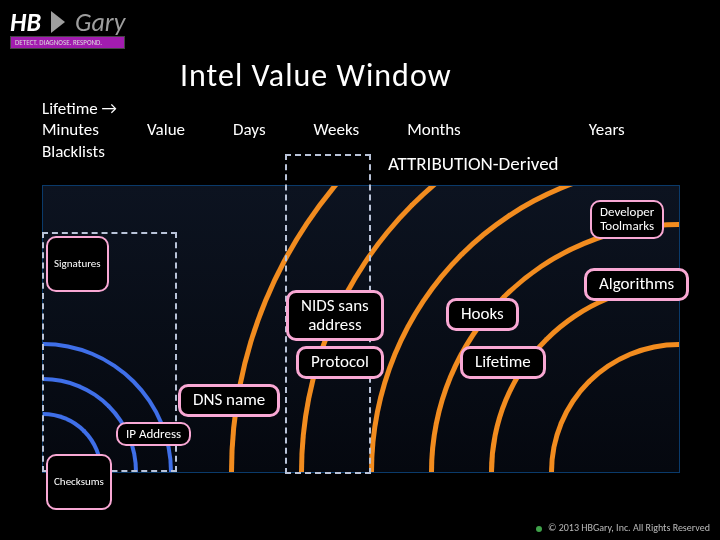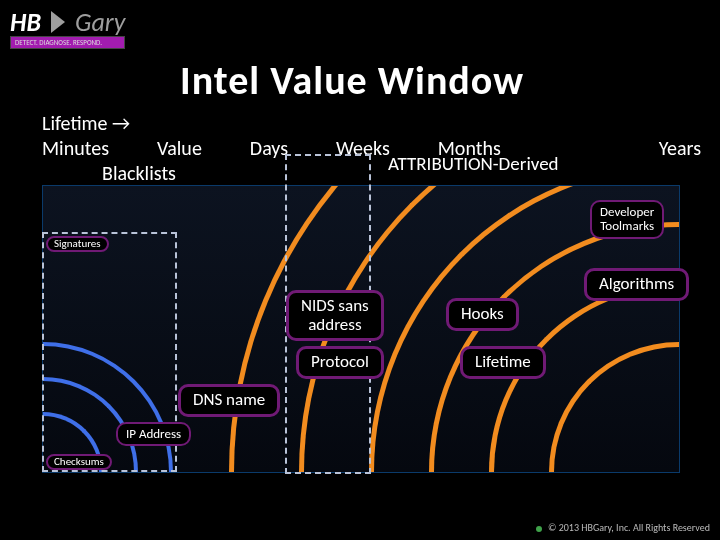--- a/index.html
+++ b/index.html
@@ -5,26 +5,26 @@
   *{box-sizing:border-box;margin:0;padding:0}
   body{width:720px;height:540px;background:#000;color:#fff;
        font-family:Calibri,"Segoe UI",Arial,sans-serif;position:relative;overflow:hidden}
   .logo{position:absolute;left:10px;top:6px;display:flex;flex-direction:column}
   .logo-main{display:flex;align-items:center;gap:12px}
   .logo-hb{font-size:26px;font-weight:900;color:#fff;font-style:italic}
   .logo-tri{width:0;height:0;border-top:11px solid transparent;border-bottom:11px solid transparent;border-left:14px solid #9e9e9e;margin:0 -2px}
   .logo-gary{font-size:26px;font-weight:400;color:#9e9e9e;font-style:italic}
   .logo-tag{font-size:7px;color:#ddd;background:#a21caf;border:1px solid #444;padding:1px 4px;margin-top:-2px}
 
-  .title{position:absolute;left:180px;top:56px;font-size:40px;font-weight:700;color:#fff;letter-spacing:1px}
+  .title{position:absolute;left:180px;top:56px;font-size:32px;font-weight:400;color:#fff;letter-spacing:1px}
 
-  .timeline{position:absolute;left:42px;top:111px;font-size:20px;line-height:1.25}
+  .timeline{position:absolute;left:42px;top:98px;font-size:17px;line-height:1.25}
   .lifetime{display:block}
   .trow{display:flex;gap:48px}
-  .blacklists{margin-left:60px}
+  .blacklists{}
   .attr{position:absolute;left:388px;top:152px;font-size:19px}
 
   .chartbox{position:absolute;left:42px;top:185px;width:638px;height:288px;
             border:1px solid #0a3a6a;background:linear-gradient(#0c1320,#05080f);overflow:hidden}
 
   
   .arc{position:absolute;border-radius:50%;border-style:solid;border-color:transparent}
 
   
   .bl1{width:260px;height:260px;left:-130px;bottom:-130px;border-width:4px;border-top-color:#3f6fe8;border-right-color:#3f6fe8}
@@ -38,24 +38,24 @@
   .or4{width:500px;height:500px;right:-250px;bottom:-250px;border-width:5px;border-top-color:#f28c1f;border-left-color:#f28c1f}
   .or5{width:380px;height:380px;right:-190px;bottom:-190px;border-width:5px;border-top-color:#f28c1f;border-left-color:#f28c1f}
   .or6{width:260px;height:260px;right:-130px;bottom:-130px;border-width:5px;border-top-color:#f28c1f;border-left-color:#f28c1f}
 
   
   .dash{position:absolute;border:2px dashed #b9c3d8}
   .dash-left{left:42px;top:232px;width:135px;height:240px}
   .dash-right{left:285px;top:154px;width:86px;height:320px}
 
   
-  .box{position:absolute;background:#000;border:3px solid #701a75;border-radius:10px;
+  .box{position:absolute;background:#000;border:3px solid #f9a8d4;border-radius:10px;
        padding:4px 12px;font-size:17px;color:#fff;text-align:center;line-height:1.1}
   .box.small{font-size:13px;border-width:2px;padding:3px 8px}
-  .box.tiny{font-size:11px;border-width:2px;padding:0 6px}
+  .box.tiny{font-size:11px;border-width:2px;padding:20px 6px}
 
   .copyright{position:absolute;right:10px;bottom:6px;font-size:10px;color:#bbb}
   .doton{display:inline-block;width:6px;height:6px;border-radius:50%;background:#3fa24a;margin-right:4px;vertical-align:middle}
 </style>
 </head>
 <body>
 
 <div class="logo">
   <div class="logo-main">
     <span class="logo-hb">HB</span>
@@ -68,21 +68,21 @@
 <div class="title">Intel Value Window</div>
 
 <div class="timeline">
   <span class="lifetime">Lifetime →</span>
   <div class="trow">
     <span>Minutes</span>
     <span>Value</span>
     <span>Days</span>
     <span>Weeks</span>
     <span>Months</span>
-    <span style="margin-left:110px">Years</span>
+    <span style="margin-left:80px">Years</span>
   </div>
   <span class="blacklists">Blacklists</span>
 </div>
 <div class="attr">ATTRIBUTION-Derived</div>
 
 <div class="chartbox">
   <div class="arc bl1"></div>
   <div class="arc bl2"></div>
   <div class="arc bl3"></div>
   <div class="arc or1"></div>

